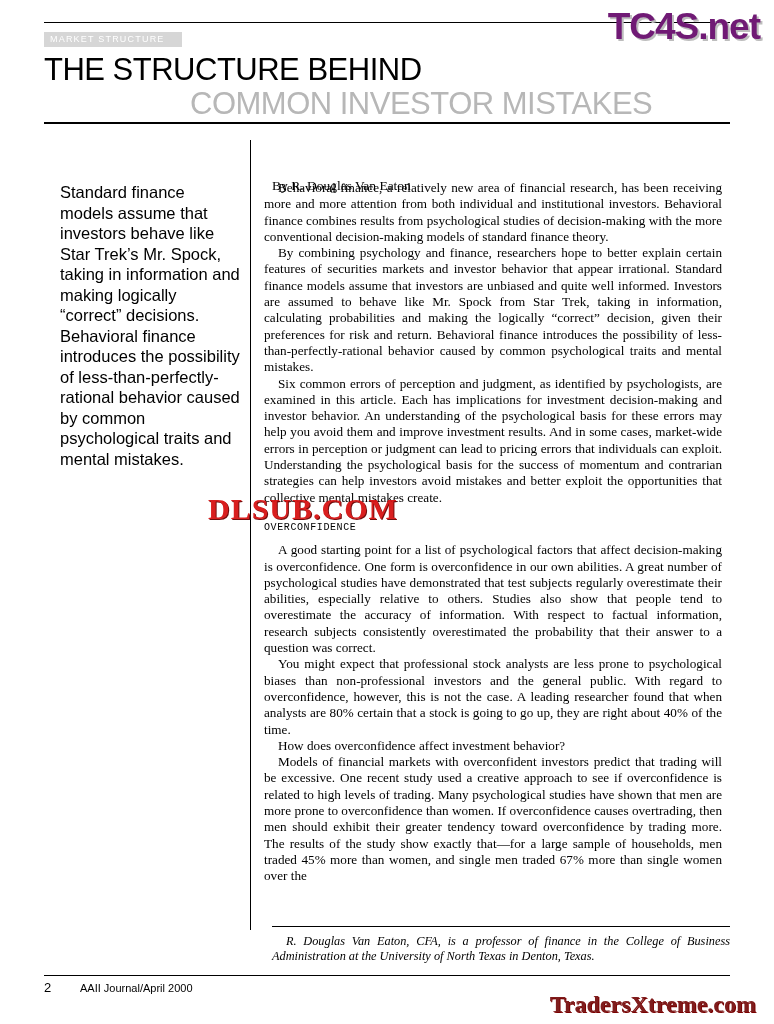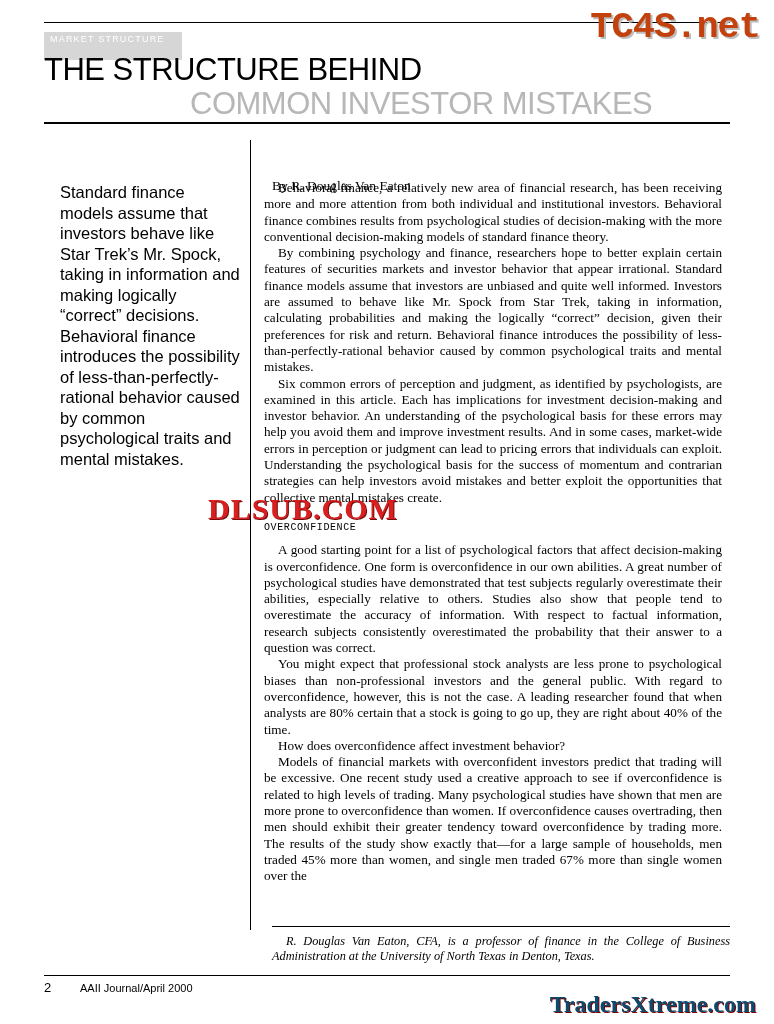--- a/index.html
+++ b/index.html
@@ -20,24 +20,24 @@
     position: absolute;
     inset: 0;
     background: #fff;
   }
 
   
   .wm-top {
     position: absolute;
     top: 6px;
     right: 14px;
-    font-family: Liberation Mono, monospace;
+    font-family: Liberation Sans, sans-serif;
     font-weight: bold;
     font-size: 37px;
-    color: #c2410c;
+    color: #701a75;
     letter-spacing: -1px;
     text-shadow: 2px 2px 0 #bdbdbd;
     z-index: 6;
   }
   .wm-mid {
     position: absolute;
     top: 492px;
     left: 208px;
     font-family: "Liberation Serif", serif;
     font-weight: bold;
@@ -48,32 +48,32 @@
     z-index: 6;
     opacity: 0.95;
   }
   .wm-bottom {
     position: absolute;
     bottom: 6px;
     right: 18px;
     font-family: "Liberation Serif", serif;
     font-weight: bold;
     font-size: 24px;
-    color: #0c4a6e;
+    color: #7f1d1d;
     text-shadow: 1px 1px 0 #7a0000;
     z-index: 6;
   }
 
   
   .kicker {
     position: absolute;
     top: 32px;
     left: 44px;
     width: 138px;
-    height: 28px;
+    height: 15px;
     background: #d6d6d6;
     color: #ffffff;
     font-family: "Liberation Sans", sans-serif;
     font-size: 9px;
     letter-spacing: 1.2px;
     line-height: 15px;
     padding-left: 6px;
     box-sizing: border-box;
   }
   .title-main {

